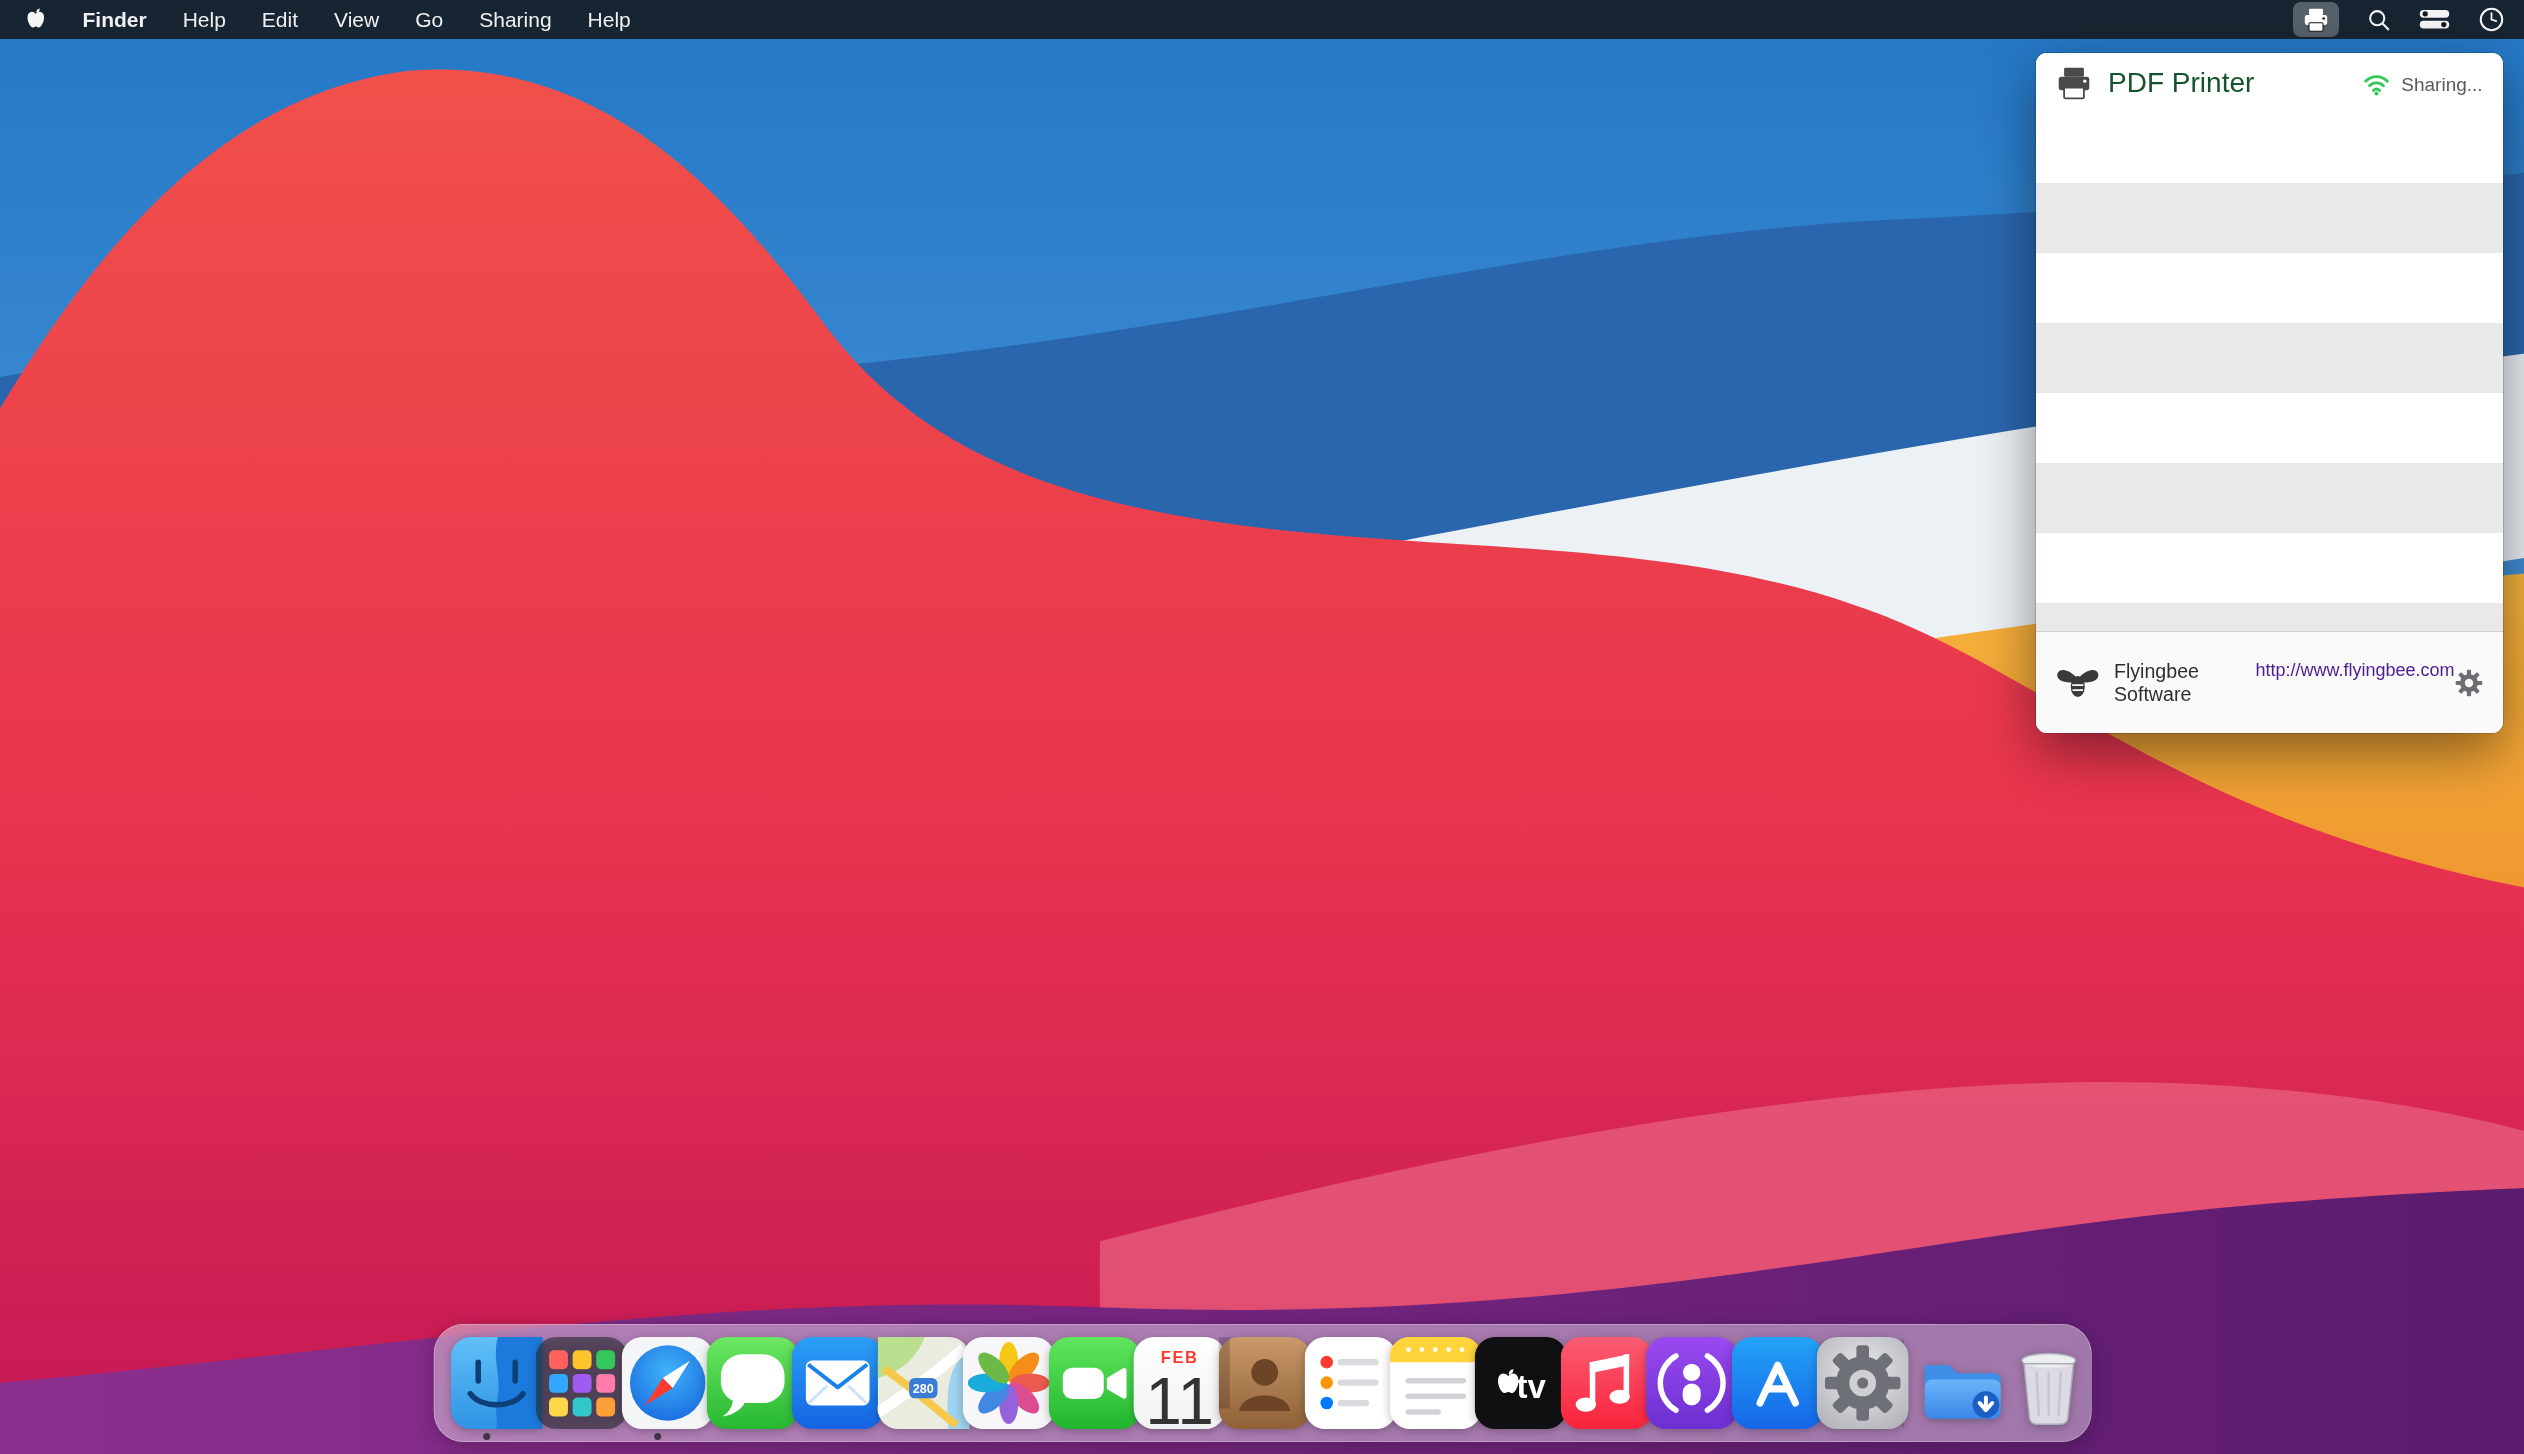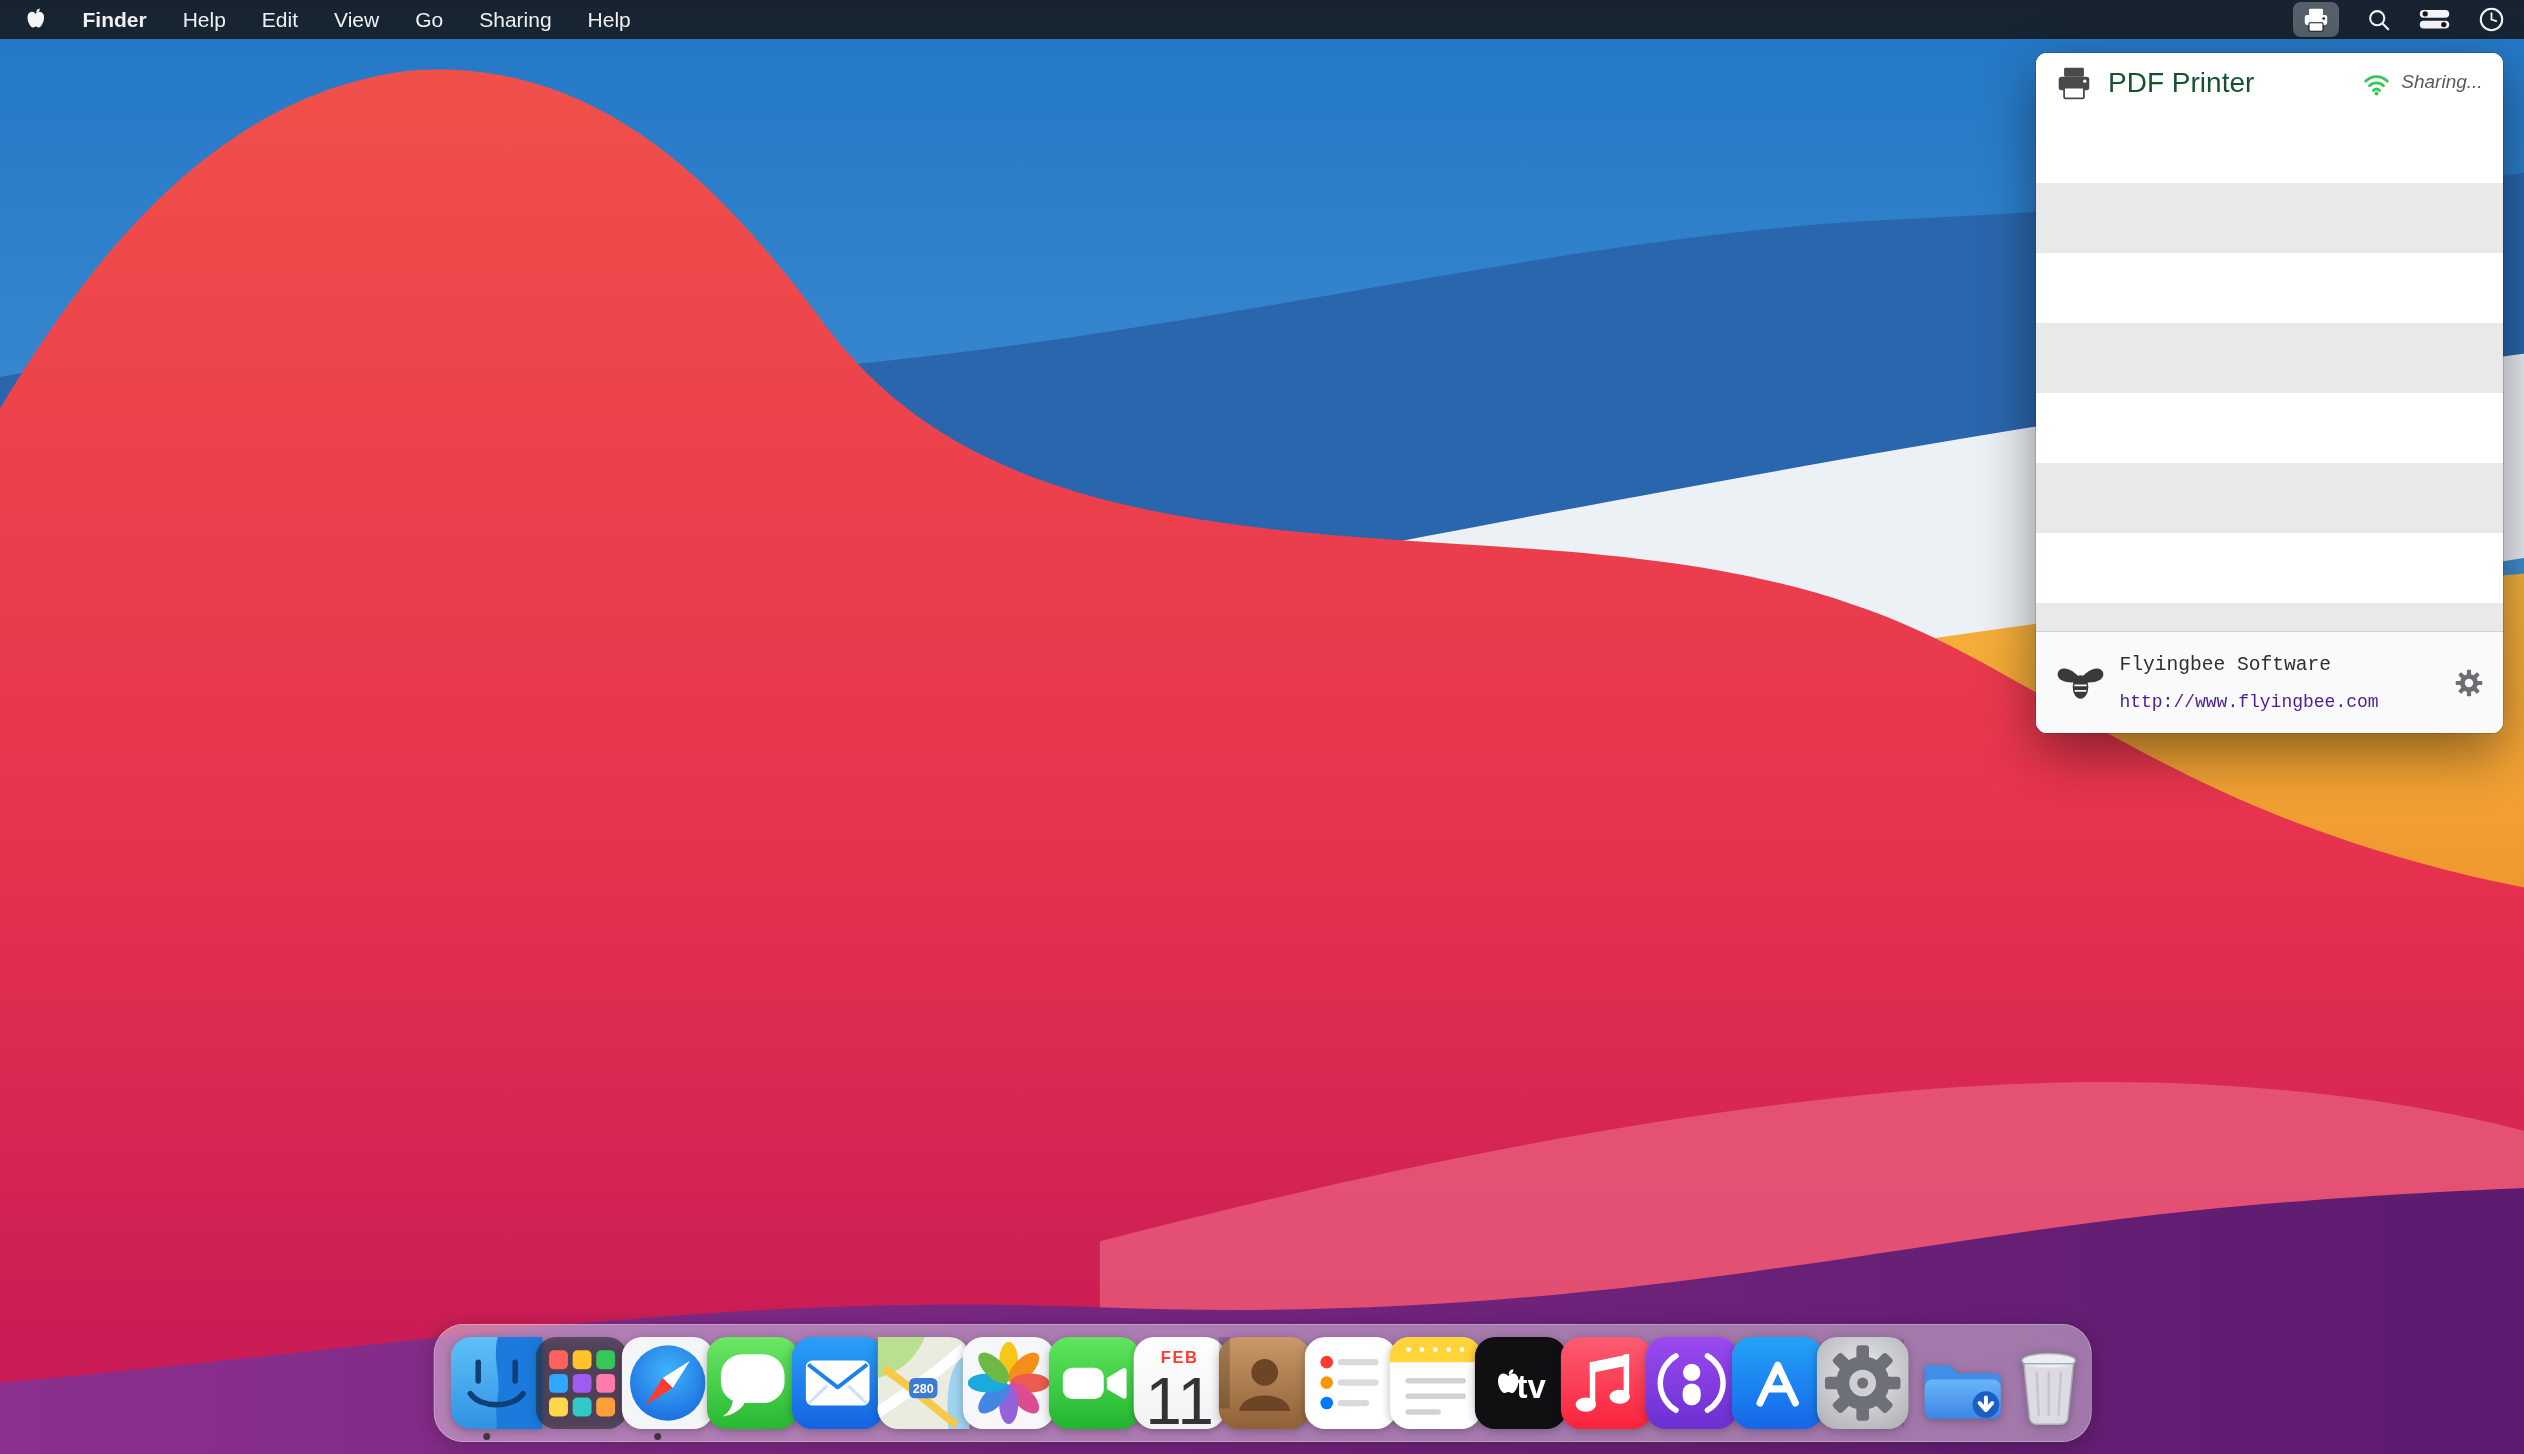--- a/index.html
+++ b/index.html
@@ -28,33 +28,33 @@
   .status-item.active { background: rgba(255,255,255,0.28); border-radius: 7.9px; width: 46px; }
 
   
   .panel {
     position: absolute; left: 2036px; top: 53px; width: 467px; height: 680px; z-index: 60;
     background: #ffffff; border-radius: 11px; overflow: hidden;
     box-shadow: 0 19px 55px rgba(0,0,0,0.45), 0 0 0 0.8px rgba(0,0,0,0.18);
   }
   .panel-header { height: 60px; display: flex; align-items: center; padding: 0 20.4px; background: #ffffff; }
   .panel-title { font-size: 28px; color: #14532d; margin-left: 15.7px; font-weight: 500; flex: 0 0 auto; }
-  .panel-header-right { margin-left: auto; display: flex; align-items: flex-start; gap: 9.4px; font-style: italic; }
+  .panel-header-right { margin-left: auto; display: flex; align-items: flex-end; gap: 9.4px; }
   .sharing-label { font-size: 19px; color: #5a5a5c; }
   .panel-list { display: flex; flex-direction: column; }
   .prow { width: 100%; }
   .prow.w { background: #ffffff; height: 70px; }
   .prow.g { background: #e9e9e9; height: 70px; }
   .prow.part { background: #e9e9e9; height: 31px; }
   .panel-footer {
     position: absolute; left: 0; right: 0; bottom: 0; height: 102px;
     border-top: 0.8px solid #d2d2d2; background: #fafafa;
     display: flex; align-items: center; padding: 0 20.4px;
   }
-  .footer-text { margin-left: 14px; display: flex; flex-direction: column; gap: 16px; font-family: Liberation Mono, monospace; }
+  .footer-text { margin-left: 14px; display: flex; flex-direction: row; gap: 16px; }
   .vendor { font-size: 19.6px; color: #2f2f31; }
   .vendor-url { font-size: 18px; color: #4c1d95; }
   .footer-gear { margin-left: auto; display: flex; align-items: center; cursor: default; }
 
   
   .dock {
     position: absolute; bottom: 12.6px; left: 50%; transform: translateX(-50%); z-index: 40;
     height: 118px; border-radius: 30px;
     background: rgba(245,245,248,0.42);
     backdrop-filter: blur(28px); -webkit-backdrop-filter: blur(28px);

